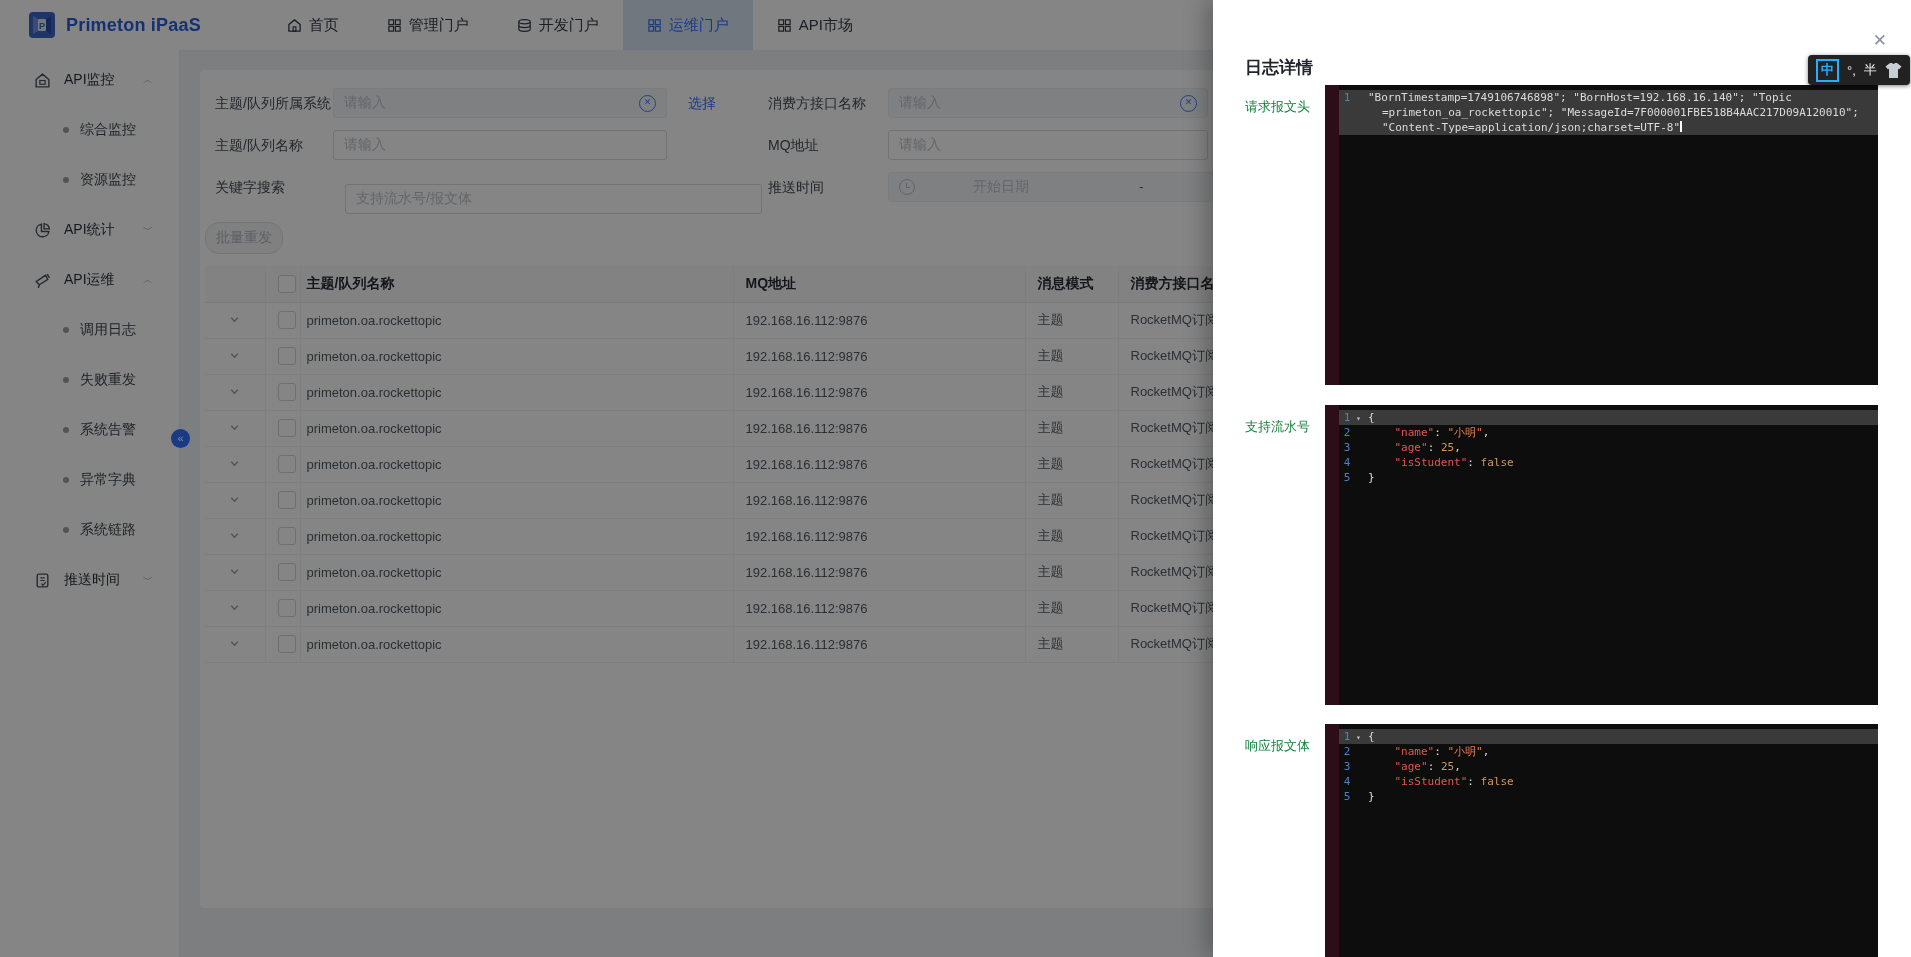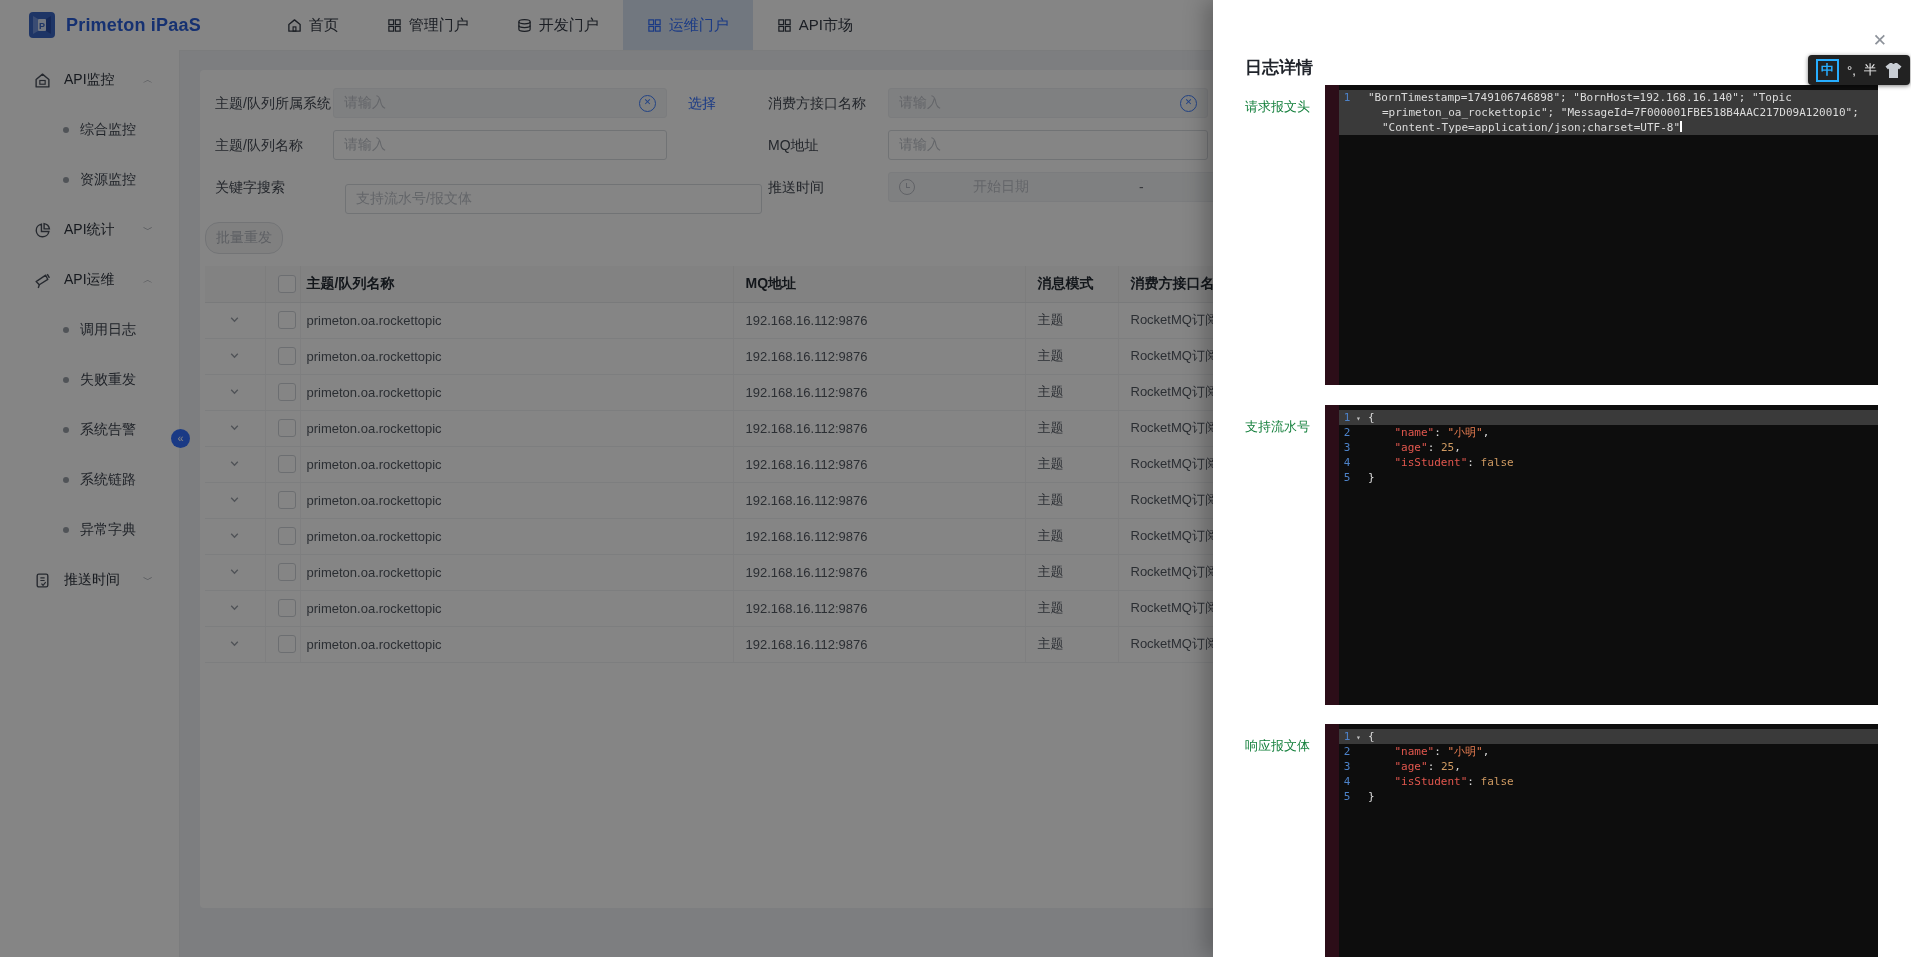--- a/index.html
+++ b/index.html
@@ -189,25 +189,25 @@
       <div class="side-item sub">
         <span class="bullet"></span>
         <span>失败重发</span>
       </div>
       <div class="side-item sub">
         <span class="bullet"></span>
         <span>系统告警</span>
       </div>
       <div class="side-item sub">
         <span class="bullet"></span>
+        <span>异常字典</span>
+      </div>
+      <div class="side-item sub">
+        <span class="bullet"></span>
         <span>系统链路</span>
-      </div>
-      <div class="side-item sub">
-        <span class="bullet"></span>
-        <span>异常字典</span>
       </div>
       <div class="side-item group">
         <svg class="g-icon" width="17" height="17" viewBox="0 0 16 16" fill="none">
           <rect x="3" y="2" width="10" height="12" rx="1.5" stroke="#4a505b" stroke-width="1.3"></rect>
           <path d="M6 5.5 H10 M6 8 H10" stroke="#4a505b" stroke-width="1.1"></path>
           <path d="M7 11 L8.5 12.5 L11 9.5" stroke="#4a505b" stroke-width="1.1"></path>
         </svg>
         <span>推送时间</span>
         <span class="chev">﹀</span>
       </div>

